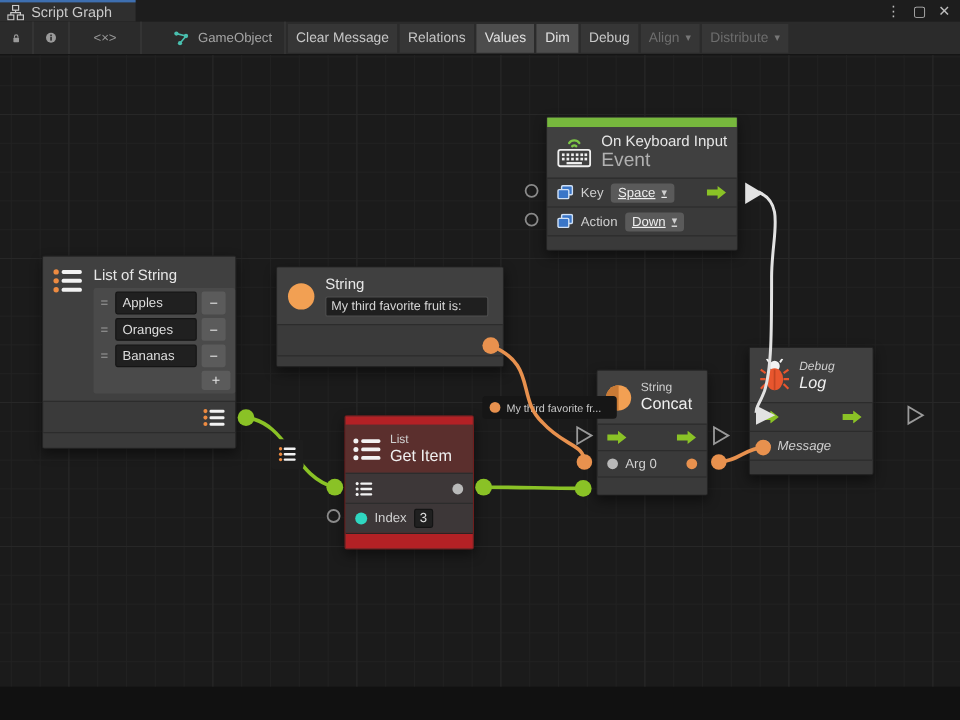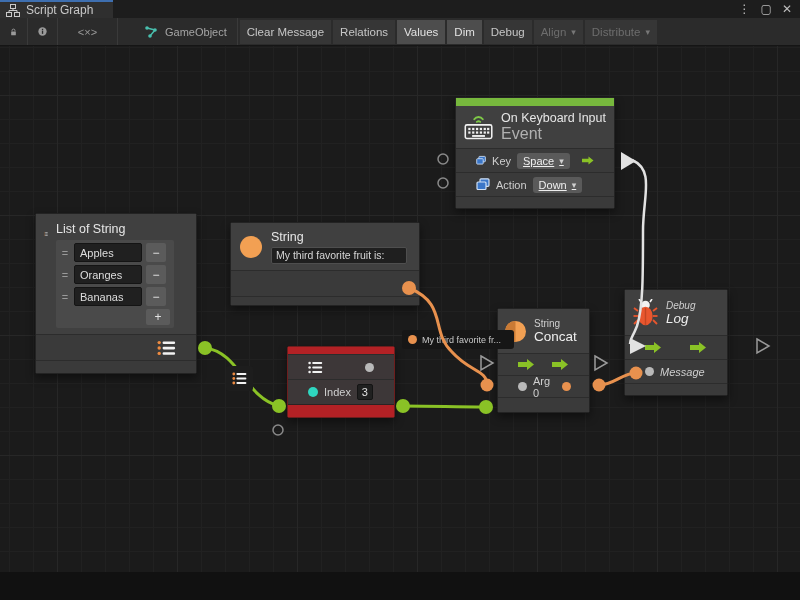--- a/index.html
+++ b/index.html
@@ -38,21 +38,21 @@
 
   
   .node { position:absolute; background:#3a3a3a; border:1px solid #232323; border-radius:2px; box-shadow:0 4px 10px rgba(0,0,0,.45); z-index:2; }
   .node-strip { height:8px; background:var(--event-green); }
   .node-header { background:#404040; display:flex; gap:8px; padding:2px 8px; align-items:flex-start; }
   .node-titles { display:flex; flex-direction:column; justify-content:center; }
   .node-title { font-size:12.5px; color:#e6e6e6; white-space:nowrap; }
   .node-sub { font-size:16px; color:#b0b0b0; white-space:nowrap; }
   .node-cat { font-size:10px; color:#cfcfcf; white-space:nowrap; }
   .node-title-big { font-size:13.5px; color:#efefef; white-space:nowrap; }
-  .node-row { display:flex; align-items:center; gap:6px; padding:0 20px; border-top:1px solid #2c2c2c; font-size:11px; color:#cfcfcf; }
+  .node-row { display:flex; align-items:center; gap:6px; padding:0 8px; border-top:1px solid #2c2c2c; font-size:11px; color:#cfcfcf; }
   .node-footer { border-top:1px solid #2c2c2c; background:#3a3a3a; }
   .dot { border-radius:50%; flex:0 0 auto; }
   .dot-gray { width:9px; height:9px; background:#b9b9b9; }
   .dot-teal { width:10px; height:10px; background:var(--type-teal); }
   .dot-orange-s { width:9px; height:9px; background:var(--wire-orange); }
   .spacer { margin-left:auto; }
 
   .dropdown { background:#5a5a5a; border-radius:3px; padding:2px 6px; font-size:11px; color:#eee; display:flex; align-items:center; white-space:nowrap;text-decoration:underline; }
   .dropdown::after { content:"▾"; font-size:9px; margin-left:5px; color:#cfcfcf; }
 
@@ -202,21 +202,21 @@
         </svg>
         <span>Action</span>
         <div class="dropdown">
             <span>Down</span>
           </div>
       </div>
       <div class="node-footer" style="height:12px"></div>
     </div>
 
     <div class="node" style="left:35px; top:167px; width:162px;">
-      <div class="node-header" style="padding:8px 22px 6px 8px;">
+      <div class="node-header" style="padding:8px 0 6px 8px;">
         <svg width="28" height="24" viewBox="0 0 28 24">
           <g>
               <circle cx="3" cy="4" r="2.4" fill="#ee8b41"></circle>
               <rect x="8" y="2.2" width="18" height="3.6" rx="1.4" fill="#f2f2f2"></rect>
             </g>
           <g>
               <circle cx="3" cy="12" r="2.4" fill="#ee8b41"></circle>
               <rect x="8" y="10.2" width="18" height="3.6" rx="1.4" fill="#f2f2f2"></rect>
             </g>
           <g>
@@ -277,20 +277,36 @@
           <span class="node-title">String</span>
           <input class="string-input" value="My third favorite fruit is:" style="">
         </div>
       </div>
       <div class="node-row" style="height:26px"></div>
       <div class="node-footer" style="height:9px"></div>
     </div>
 
     <div class="node node-error" style="left:287px; top:300px; width:108px;">
       <div class="strip-red"></div>
+      <div class="node-header" style="min-height:40px; align-items:center; gap:7px; padding:4px 6px;">
+        <svg width="24" height="21" viewBox="0 0 24 21">
+          <g fill="#f2f2f2">
+            <circle cx="2.6" cy="3.5" r="2.1"></circle>
+              <rect x="7" y="2" width="16" height="3.1" rx="1.3"></rect>
+            <circle cx="2.6" cy="10.5" r="2.1"></circle>
+              <rect x="7" y="9" width="16" height="3.1" rx="1.3"></rect>
+            <circle cx="2.6" cy="17.5" r="2.1"></circle>
+              <rect x="7" y="16" width="16" height="3.1" rx="1.3"></rect>
+          </g>
+        </svg>
+        <div class="node-titles">
+          <span class="node-cat">List</span>
+          <span class="node-title-big">Get Item</span>
+        </div>
+      </div>
       <div class="node-row" style="height:25px">
         <svg width="15" height="13" viewBox="0 0 15 13">
           <g fill="#f2f2f2">
             <circle cx="1.6" cy="2" r="1.3"></circle>
               <rect x="4.2" y="1" width="10" height="2" rx="0.9"></rect>
             <circle cx="1.6" cy="6.5" r="1.3"></circle>
               <rect x="4.2" y="5.5" width="10" height="2" rx="0.9"></rect>
             <circle cx="1.6" cy="11" r="1.3"></circle>
               <rect x="4.2" y="10" width="10" height="2" rx="0.9"></rect>
           </g>

